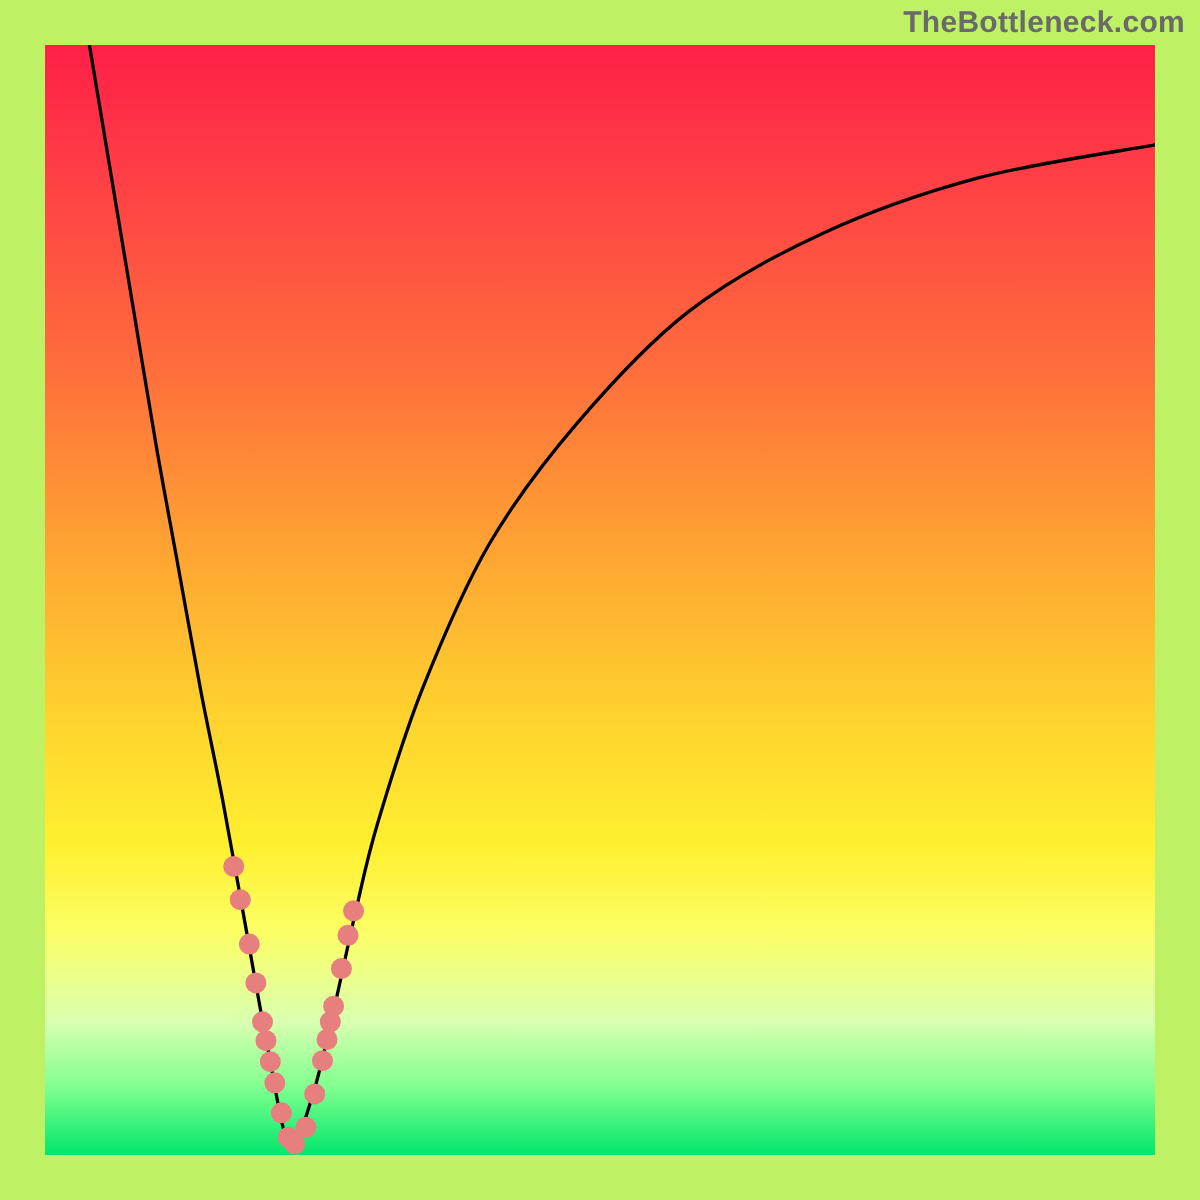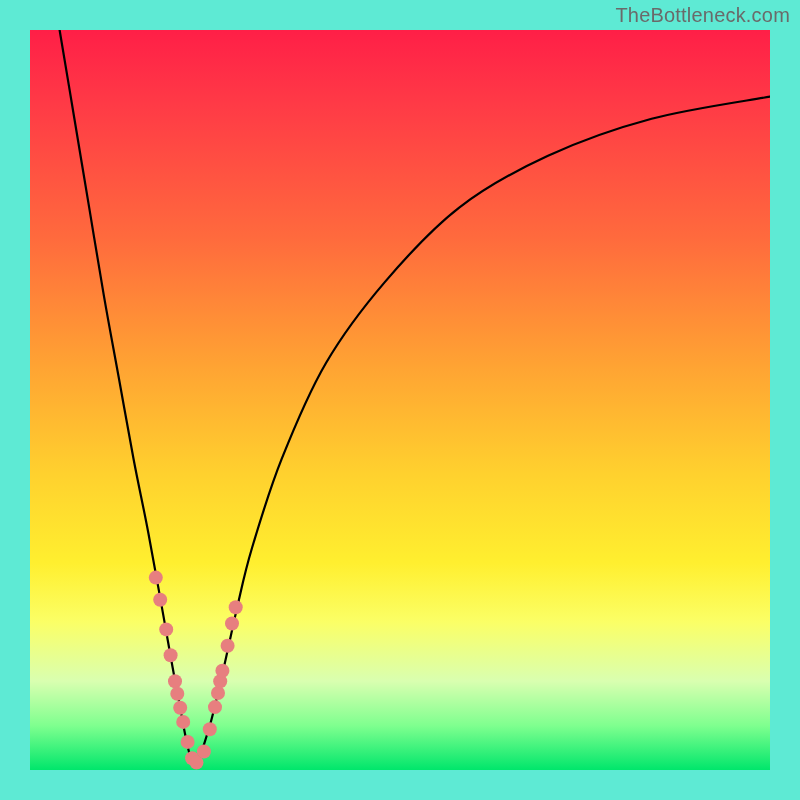--- a/index.html
+++ b/index.html
@@ -7,21 +7,22 @@
     padding: 0;
     width: 800px;
     height: 800px;
     overflow: hidden;
     background: #000;
     font-family: Arial, Helvetica, sans-serif;
   }
   .frame {
     position: absolute;
     inset: 0;
-    background: #5eead4;
+    background: #bef264;
+    font-weight: bold;
   }
   .plot-area {
     position: absolute;
     left: 30px;
     top: 30px;
     width: 740px;
     height: 740px;
     overflow: hidden;
   }
   .gradient {

